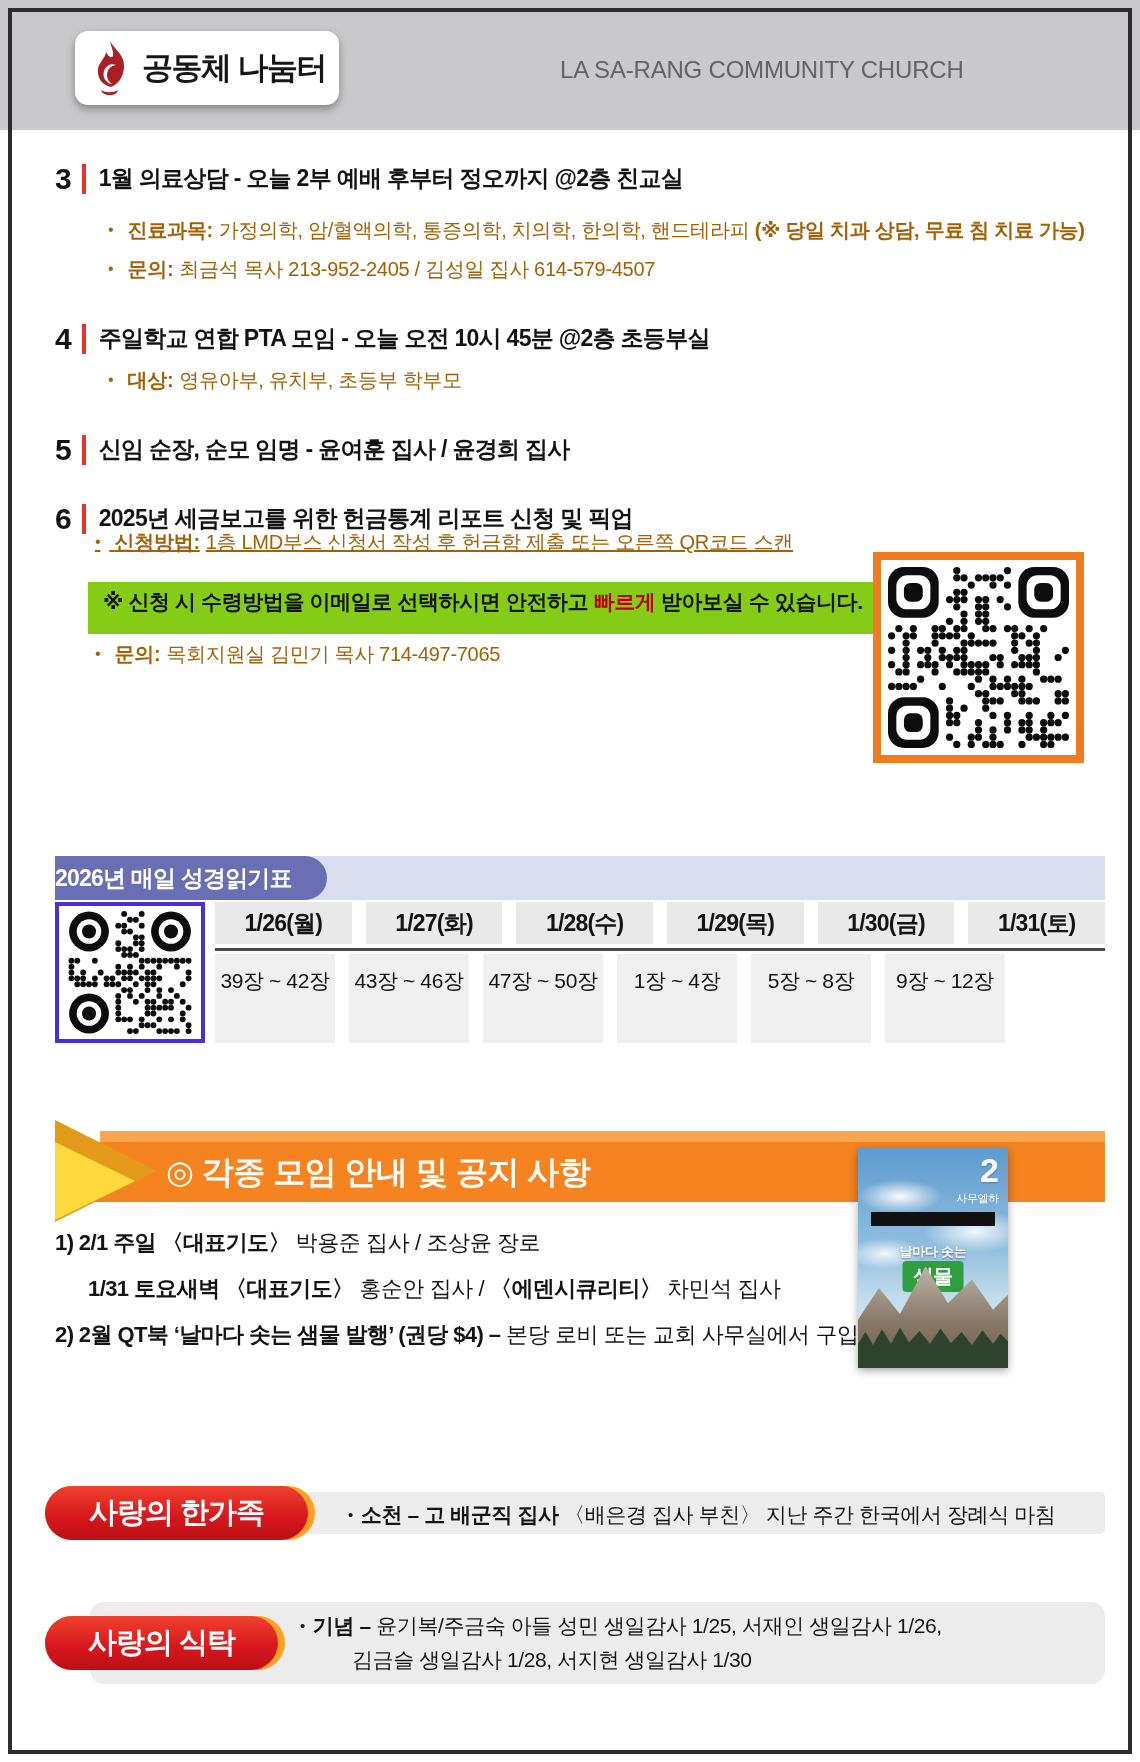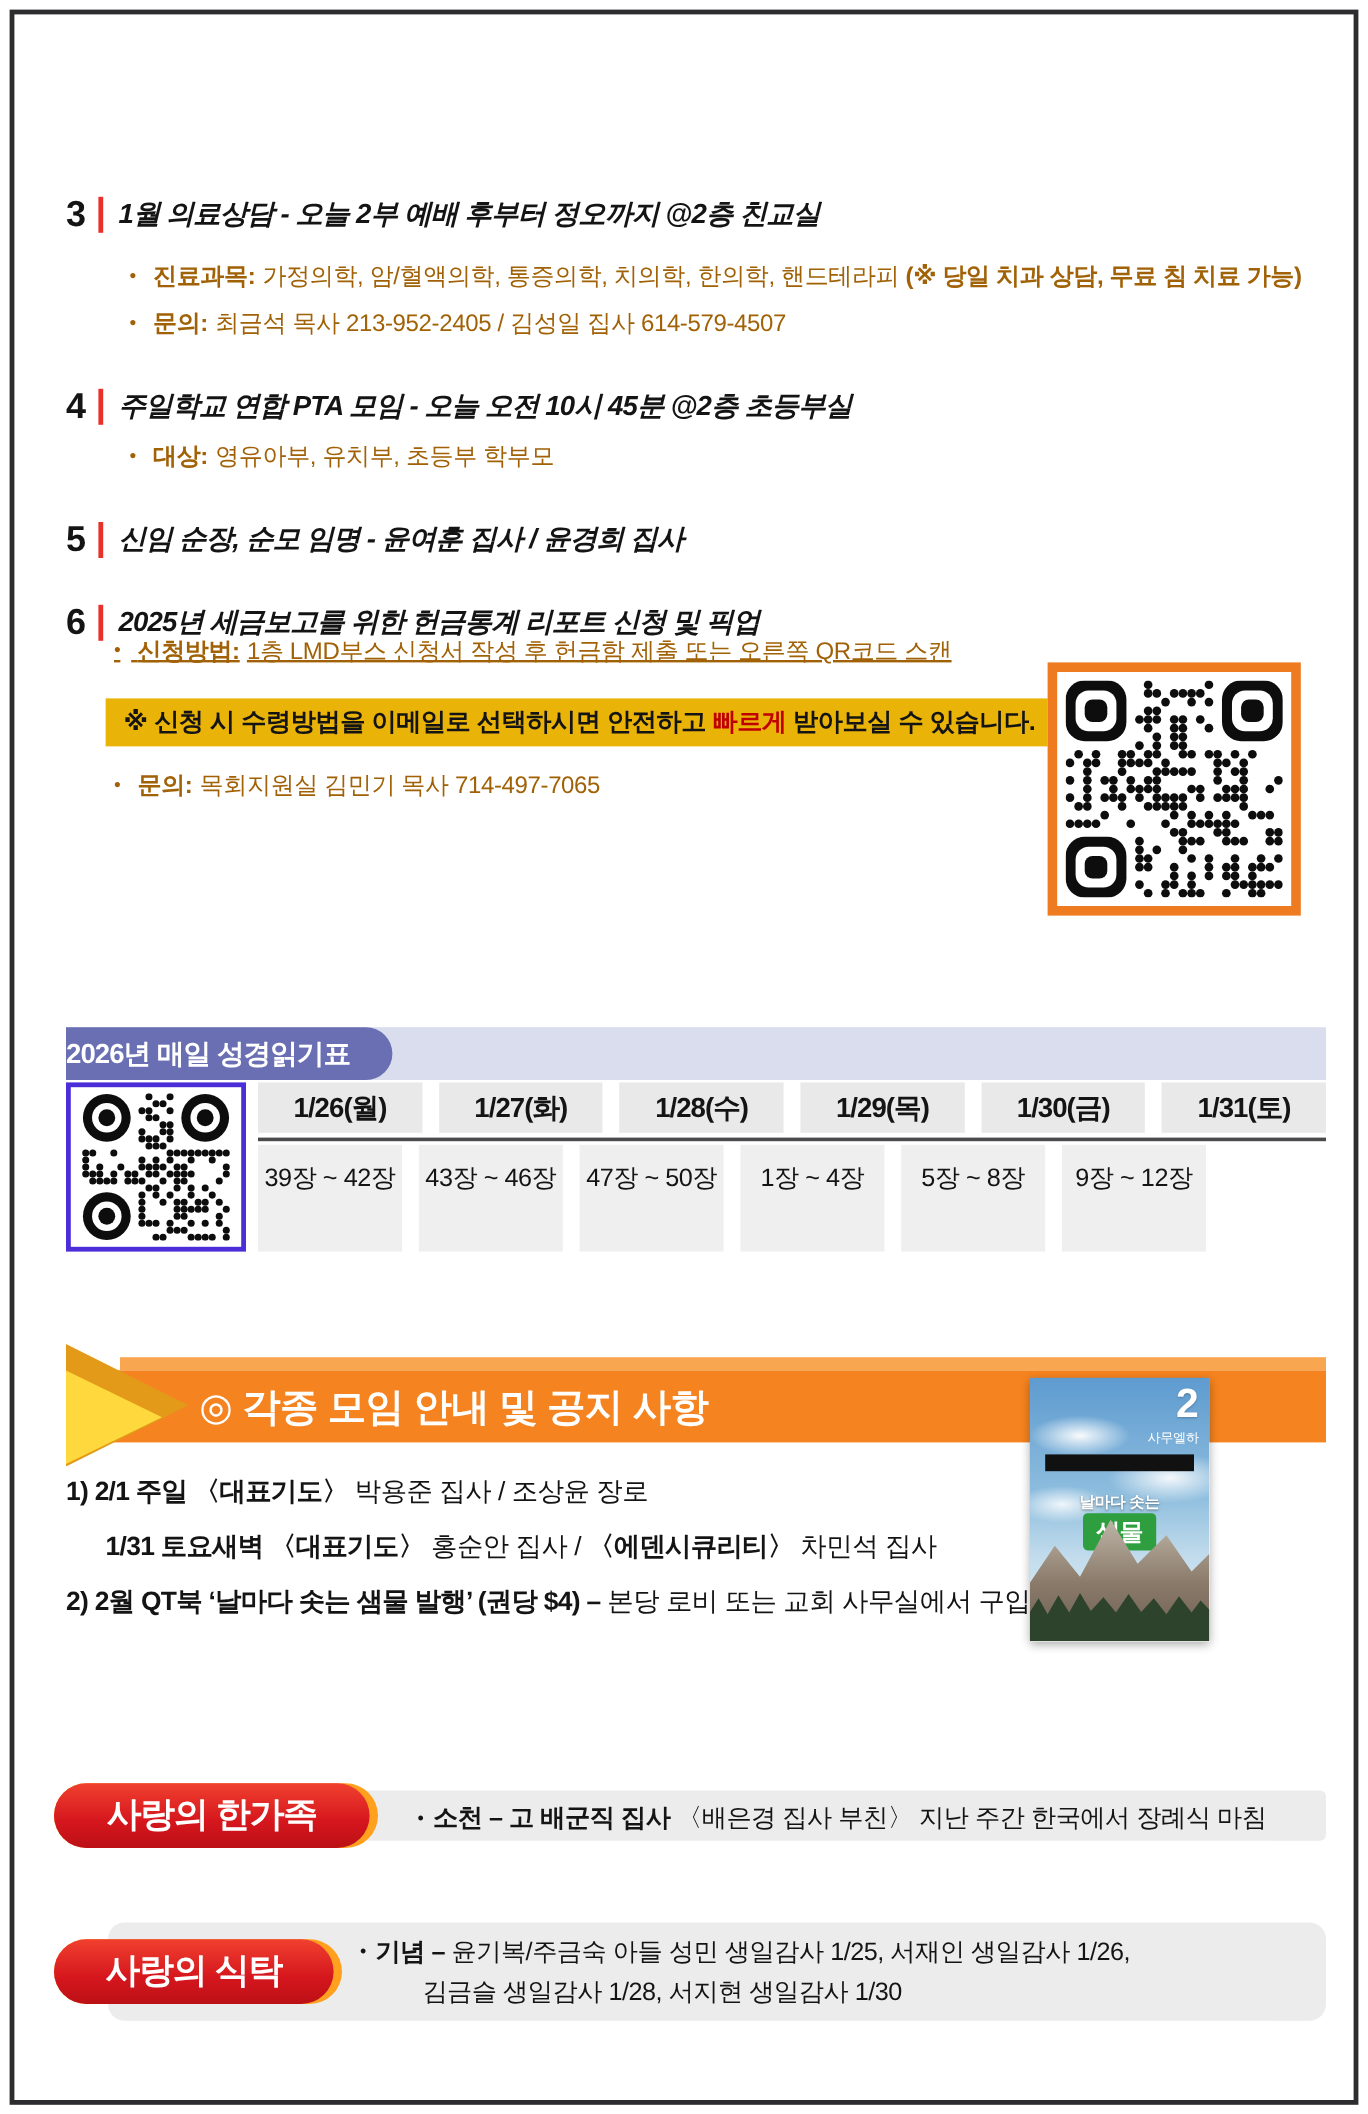--- a/index.html
+++ b/index.html
@@ -7,26 +7,26 @@
   .page{position:relative;width:1140px;height:1762px;overflow:hidden;background:#fff;}
   .page-border{position:absolute;top:8px;left:8px;right:8px;bottom:8px;border:4px solid #2d2d2f;pointer-events:none;z-index:90;}
   .header-band{position:absolute;top:0;left:0;width:100%;height:130px;background:#c9c9cb;}
   .logo-box{position:absolute;left:75px;top:31px;width:264px;height:74px;background:#fff;border-radius:13px;box-shadow:0 4px 9px rgba(0,0,0,.35);display:flex;align-items:center;justify-content:center;gap:12px;}
   .logo-text{font-size:31px;font-weight:bold;color:#17171a;letter-spacing:-1.5px;white-space:nowrap;}
   .church-name{position:absolute;left:560px;top:56px;width:398px;text-align:right;font-size:24px;color:#636366;font-weight:500;letter-spacing:-0.2px;white-space:nowrap;}
 
   .item-title{position:absolute;left:55px;display:flex;align-items:center;white-space:nowrap;}
   .num{font-size:30px;font-weight:bold;line-height:30px;}
   .bar{display:inline-block;width:4px;height:30px;background:#e63228;margin:0 13px 0 10px;}
-  .ttl{font-size:23px;font-weight:bold;letter-spacing:-0.7px;font-style:italic;}
+  .ttl{font-size:23px;font-weight:bold;letter-spacing:-0.7px;}
   .bullet{position:absolute;left:108px;font-size:20px;white-space:nowrap;letter-spacing:-0.3px;color:#a16207;}
   .bullet::before{content:"•";font-size:16px;margin-right:9px;vertical-align:2px;}
   .blabel{font-weight:bold;margin-right:6px;}
   .bbold{font-weight:bold;}
-  .note{position:absolute;left:88px;top:582px;height:40px;line-height:40px;background:#eab308;font-size:21px;font-weight:bold;padding:0 15px;white-space:nowrap;letter-spacing:-0.4px;}
+  .note{position:absolute;left:88px;top:582px;height:52px;line-height:40px;background:#84cc16;font-size:21px;font-weight:bold;padding:0 15px;white-space:nowrap;letter-spacing:-0.4px;}
   .note .red{color:#c00000;}
 
   .qr-frame{position:absolute;left:873px;top:552px;width:211px;height:211px;background:#fff;border:8px solid #ee7b20;box-sizing:border-box;padding:7px;}
   .qr-frame svg,.bt-qr svg{width:100%;height:100%;display:block;}
 
   .bt-strip{position:absolute;left:55px;top:856px;width:1050px;height:44px;background:#d9ddee;}
   .bt-label{position:absolute;left:55px;top:856px;width:272px;height:44px;background:#696fb2;border-radius:0 22px 22px 0;color:#fff;font-size:23px;font-weight:bold;text-align:left;line-height:44px;letter-spacing:-0.8px;z-index:2;}
   .bt-qr{position:absolute;left:55px;top:902px;width:150px;height:141px;border:4px solid #4b2ed8;box-sizing:border-box;background:#fff;padding:5px;}
   .bt-dates{position:absolute;left:215px;top:902px;width:890px;display:flex;gap:14px;}
   .bt-dates .cell{flex:1;height:42px;line-height:42px;background:#e9e9e9;text-align:center;font-size:23px;font-weight:bold;letter-spacing:-0.8px;}
@@ -67,20 +67,33 @@
   .section-text .dot::before{content:"•";font-size:15px;margin-right:8px;vertical-align:2px;}
   #family-text{left:348px;top:1501px;}
   #meal-l1{left:300px;top:1612px;}
   #meal-l2{left:352px;top:1646px;}
 </style>
 </head>
 <body>
 
 <div class="page">
 
+  <div class="header-band">
+    <div class="logo-box">
+      <span style="width:42px;height:54px;display:inline-block;">
+        <svg viewBox="0 0 40 54" width="42" height="54">
+          <path fill="#a81f26" d="M21 0c5 9 15 14 14 27-1 10-6 16-13 19-9-2-14-9-13-18 1-7 7-10 8-17 2 4 5 7 7 4 1-4-2-10-3-15z"></path>
+          <path fill="#fff" d="M15 30c2-6 8-8 12-6-6 1-9 5-9 10 0 4 2 7 5 9-6-1-10-7-8-13z"></path>
+          <path fill="#a81f26" d="M12 49c5 3 12 3 17 0-1 4-4 5-8 5s-8-1-9-5z"></path>
+        </svg>
+      </span>
+      <span class="logo-text">공동체 나눔터</span>
+    </div>
+    <div class="church-name">LA SA-RANG COMMUNITY CHURCH</div>
+  </div>
 
   <div class="item-title" style="top:163px;">
     <span class="num">3</span>
     <span class="bar"></span>
     <span class="ttl">1월 의료상담 - 오늘 2부 예배 후부터 정오까지 @2층 친교실</span>
   </div>
   <div class="bullet" style="top:217px;">
     <span class="blabel">진료과목:</span><span>가정의학, 암/혈액의학, 통증의학, 치의학, 한의학, 핸드테라피 </span><span class="bbold">(※ 당일 치과 상담, 무료 침 치료 가능)</span>
   </div>
   <div class="bullet" style="top:256px;">

